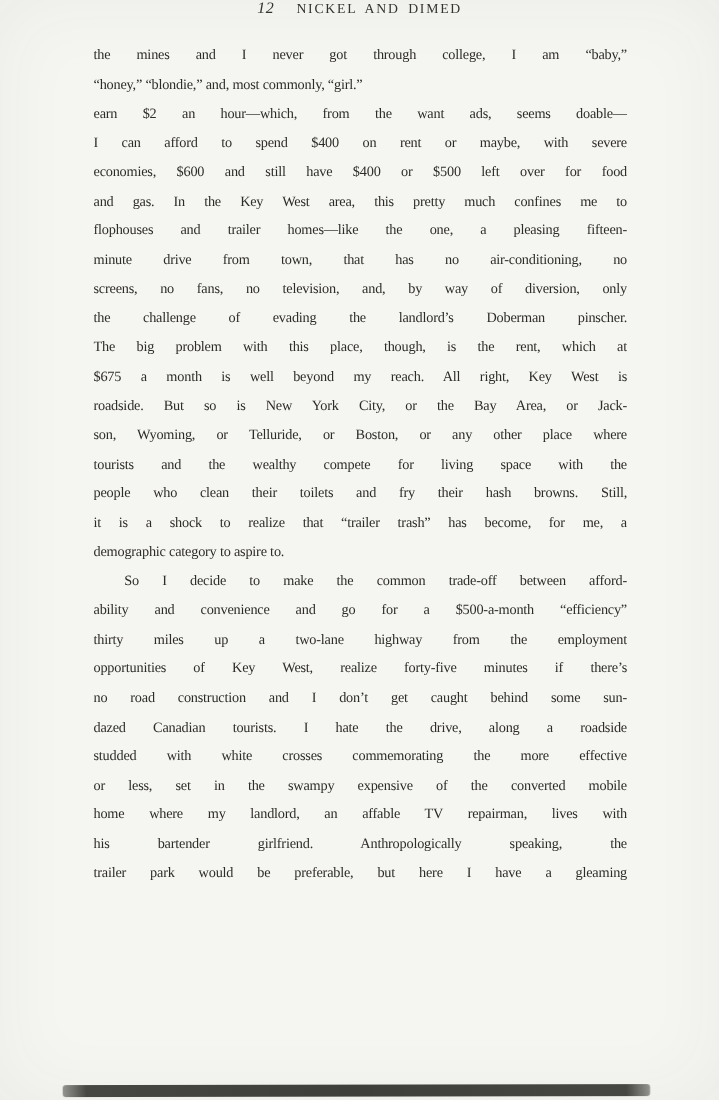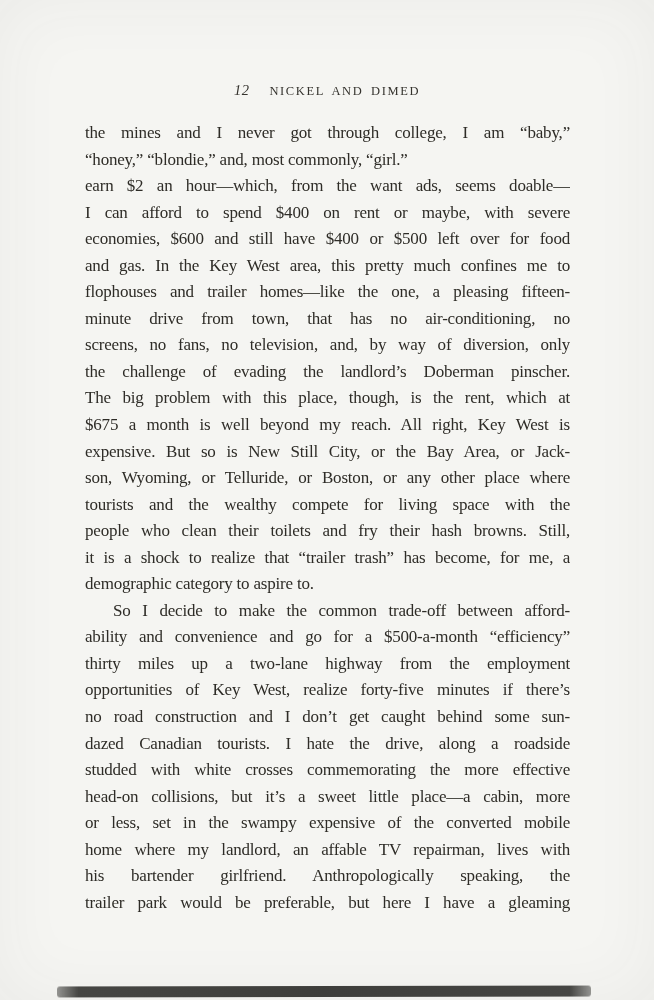--- a/index.html
+++ b/index.html
@@ -12,21 +12,20 @@
   }
   .page {
     position: relative;
     width: 654px;
     height: 1000px;
     background: #f5f5f2;
     box-shadow: inset 0 0 70px rgba(60,60,55,0.05);
     font-family: "Liberation Serif", "DejaVu Serif", serif;
   }
   .running-head {
-    padding-top: 82px;
     width: 485px;
     margin: 0 auto;
     text-align: center;
     color: #35332e;
     line-height: 15px;
     white-space: nowrap;
   }
   .page-number {
     font-style: italic;
     font-size: 14.5px;
@@ -35,21 +34,21 @@
   }
   .head-title {
     font-size: 12.5px;
     letter-spacing: 1.6px;
     word-spacing: 3px;
   }
   .text-block {
     width: 485px;
     margin: 21px 84px 0 85px;
     color: #2e2c27;
-    font-size: 17px;
+    font-size: 13px;
     line-height: 26.55px;
     letter-spacing: -0.2px;
   }
   .line {
     height: 26.55px;
     overflow: hidden;
     text-align: justify;
     text-align-last: left;
   }
   .line.just {
@@ -85,34 +84,33 @@
       <div class="line just">earn $2 an hour—which, from the want ads, seems doable—</div>
       <div class="line just">I can afford to spend $400 on rent or maybe, with severe</div>
       <div class="line just">economies, $600 and still have $400 or $500 left over for food</div>
       <div class="line just">and gas. In the Key West area, this pretty much confines me to</div>
       <div class="line just">flophouses and trailer homes—like the one, a pleasing fifteen-</div>
       <div class="line just">minute drive from town, that has no air-conditioning, no</div>
       <div class="line just">screens, no fans, no television, and, by way of diversion, only</div>
       <div class="line just">the challenge of evading the landlord’s Doberman pinscher.</div>
       <div class="line just">The big problem with this place, though, is the rent, which at</div>
       <div class="line just">$675 a month is well beyond my reach. All right, Key West is</div>
-      <div class="line just">expensive. But so is New Still City, or the Bay Area, or Jack-</div>
+      <div class="line just">roadside. But so is New York City, or the Bay Area, or Jack-</div>
       <div class="line just">son, Wyoming, or Telluride, or Boston, or any other place where</div>
       <div class="line just">tourists and the wealthy compete for living space with the</div>
       <div class="line just">people who clean their toilets and fry their hash browns. Still,</div>
       <div class="line just">it is a shock to realize that “trailer trash” has become, for me, a</div>
       <div class="line">demographic category to aspire to.</div>
       <div class="line just ind">So I decide to make the common trade-off between afford-</div>
       <div class="line just">ability and convenience and go for a $500-a-month “efficiency”</div>
       <div class="line just">thirty miles up a two-lane highway from the employment</div>
       <div class="line just">opportunities of Key West, realize forty-five minutes if there’s</div>
       <div class="line just">no road construction and I don’t get caught behind some sun-</div>
       <div class="line just">dazed Canadian tourists. I hate the drive, along a roadside</div>
       <div class="line just">studded with white crosses commemorating the more effective</div>
-      <div class="line just">head-on collisions, but it’s a sweet little place—a cabin, more</div>
       <div class="line just">or less, set in the swampy expensive of the converted mobile</div>
       <div class="line just">home where my landlord, an affable TV repairman, lives with</div>
       <div class="line just">his bartender girlfriend. Anthropologically speaking, the</div>
       <div class="line just">trailer park would be preferable, but here I have a gleaming</div>
     </div>
 
   <div class="scan-bar"></div>
 
 </div>
 

